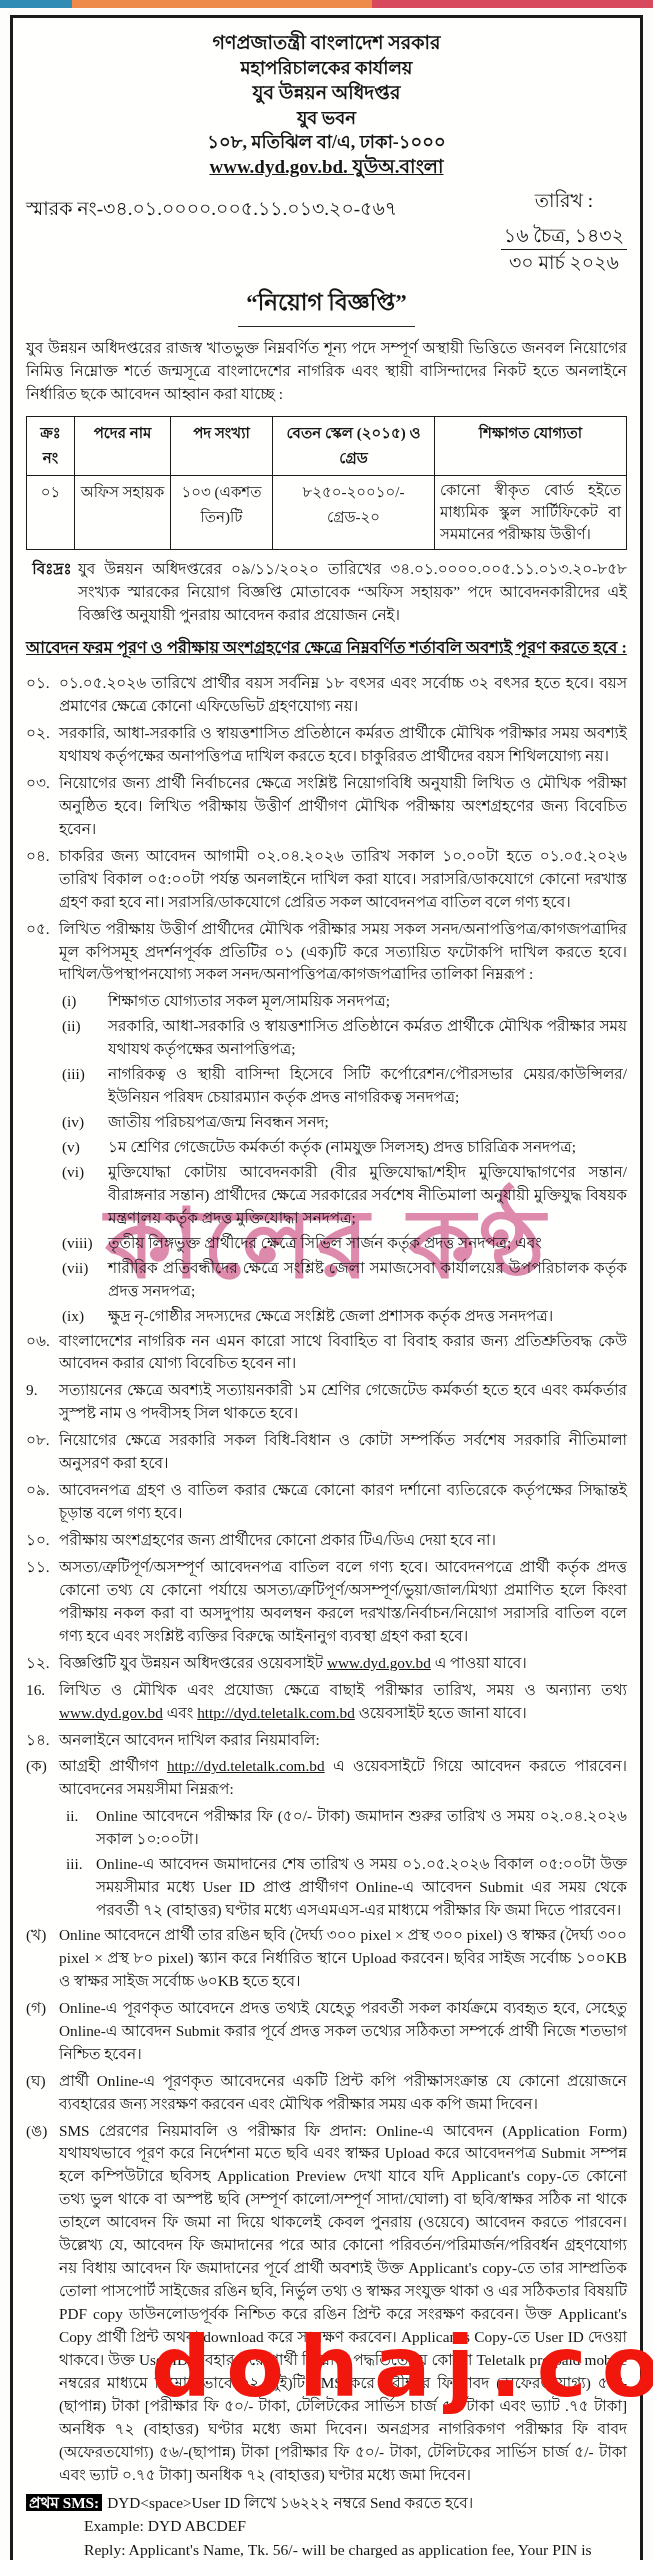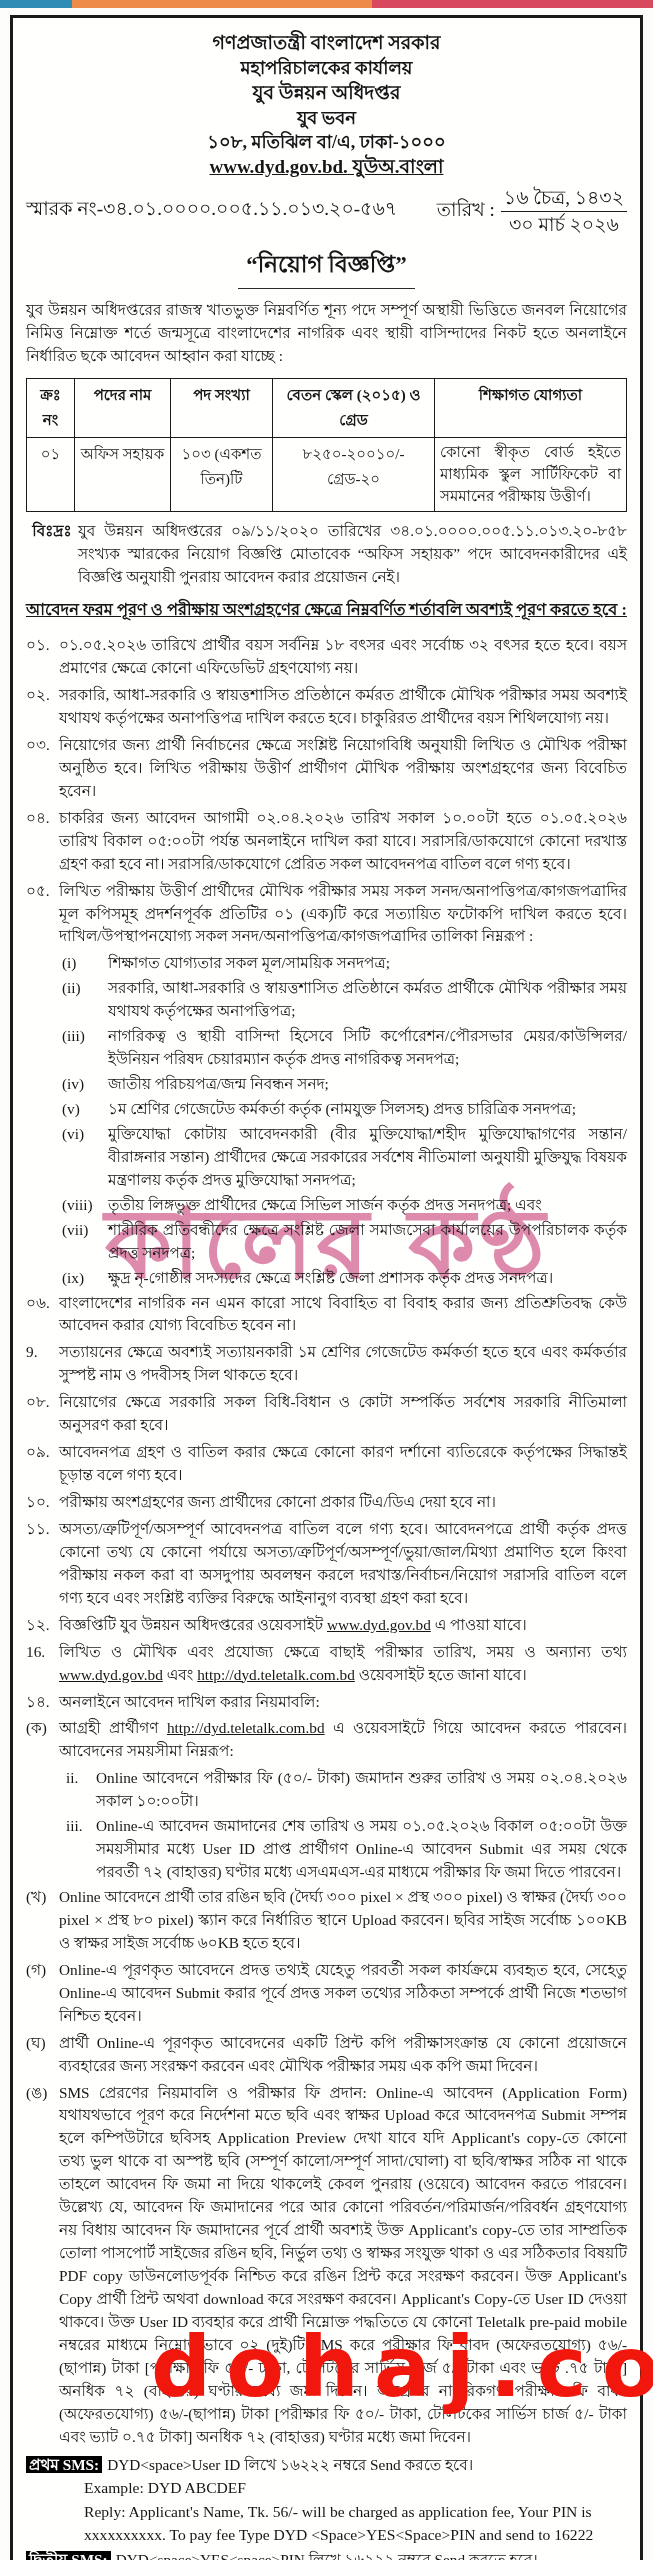--- a/index.html
+++ b/index.html
@@ -26,21 +26,21 @@
   
   .hdr{text-align:center;line-height:1.35;}
   .hdr .h1{font-size:19px;font-weight:bold;}
   .hdr .h2{font-size:18px;font-weight:bold;}
   .hdr .h3{font-size:19px;font-weight:bold;}
   .hdr .h4{font-size:18px;font-weight:bold;}
   .hdr .h5{font-size:18px;font-weight:bold;}
   .hdr .web{font-size:19px;font-weight:bold;text-decoration:underline;}
   .metarow{display:flex;justify-content:space-between;align-items:flex-start;margin-top:6px;font-size:19px;}
   .memo{padding-top:8px;}
-  .daterow{display:flex;gap:6px;align-items:center;}
+  .daterow{display:flex;gap:6px;align-items:center;flex-direction:column;}
   .datefrac{display:inline-block;text-align:center;line-height:1.25;}
   .datefrac .top{border-bottom:1.3px solid #1b1b1b;padding:0 3px 1px 3px;display:block;}
   .datefrac .bot{display:block;padding-top:1px;}
   
   .titlewrap{text-align:center;margin:10px 0 10px 0;}
   .title{display:inline-block;font-size:23px;font-weight:bold;border-bottom:1.6px solid #2a2a2a;padding:0 8px 3px 8px;}
   .para{font-size:15.3px;text-align:justify;line-height:1.5;}
   
   table.post{border-collapse:collapse;width:100%;margin:10px 0 8px 0;font-size:15px;}
   table.post th,table.post td{border:1.6px solid #1b1b1b;padding:4px 5px;vertical-align:top;}

